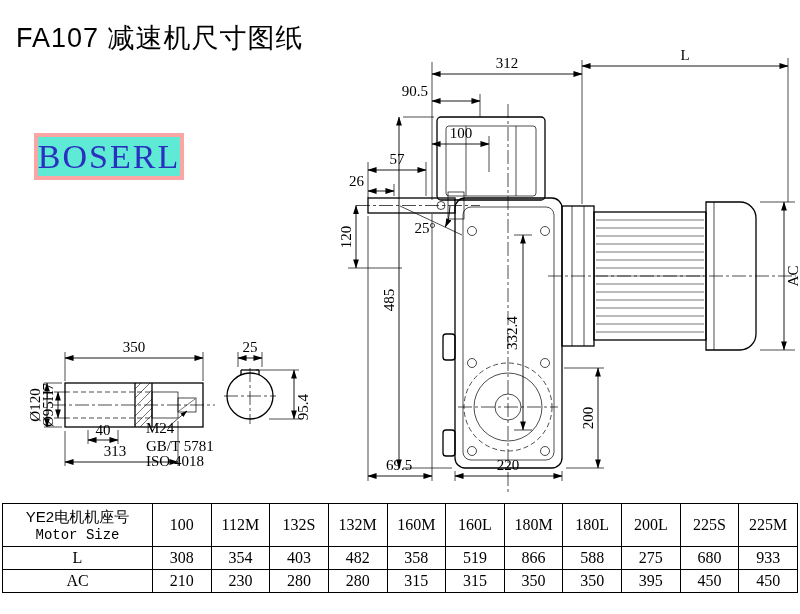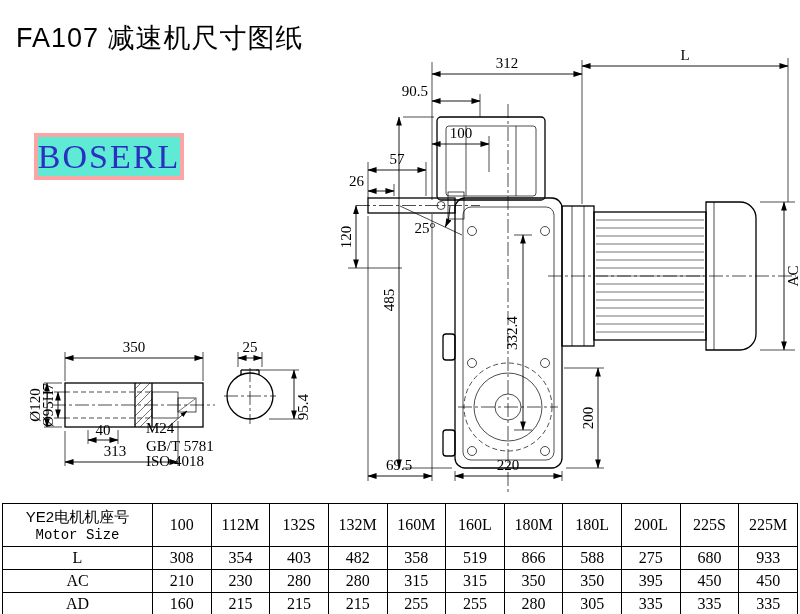--- a/index.html
+++ b/index.html
@@ -311,30 +311,16 @@
       <td>280</td>
       <td>280</td>
       <td>315</td>
       <td>315</td>
       <td>350</td>
       <td>350</td>
       <td>395</td>
       <td>450</td>
       <td>450</td>
     </tr>
-    <tr class="data">
-      <td>AD</td>
-      <td>160</td>
-      <td>215</td>
-      <td>215</td>
-      <td>215</td>
-      <td>255</td>
-      <td>255</td>
-      <td>280</td>
-      <td>305</td>
-      <td>335</td>
-      <td>335</td>
-      <td>335</td>
-    </tr>
   </tbody>
     </table>
 
 </div>
 
 </body></html>

